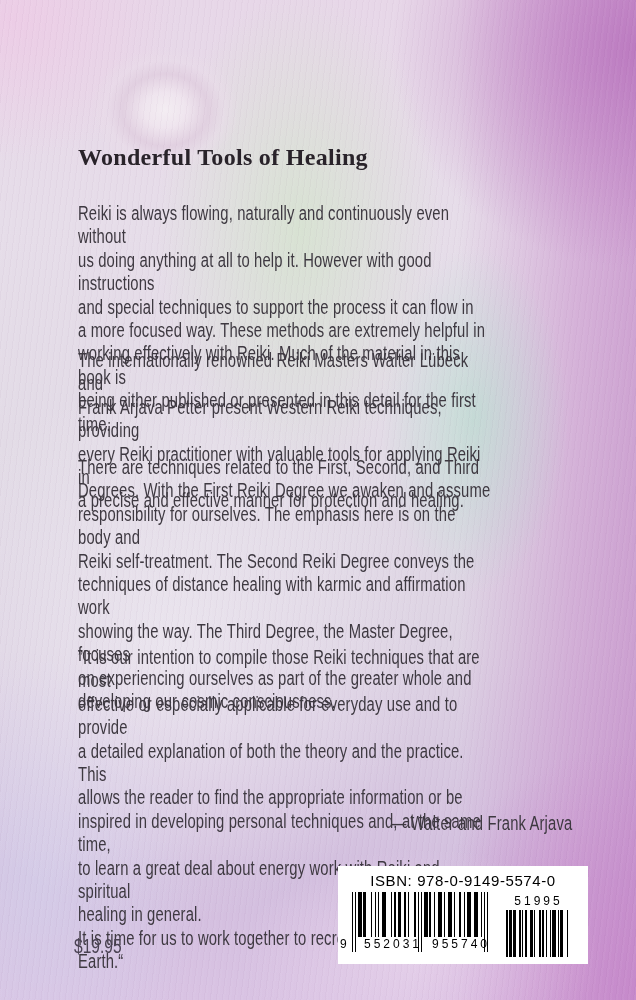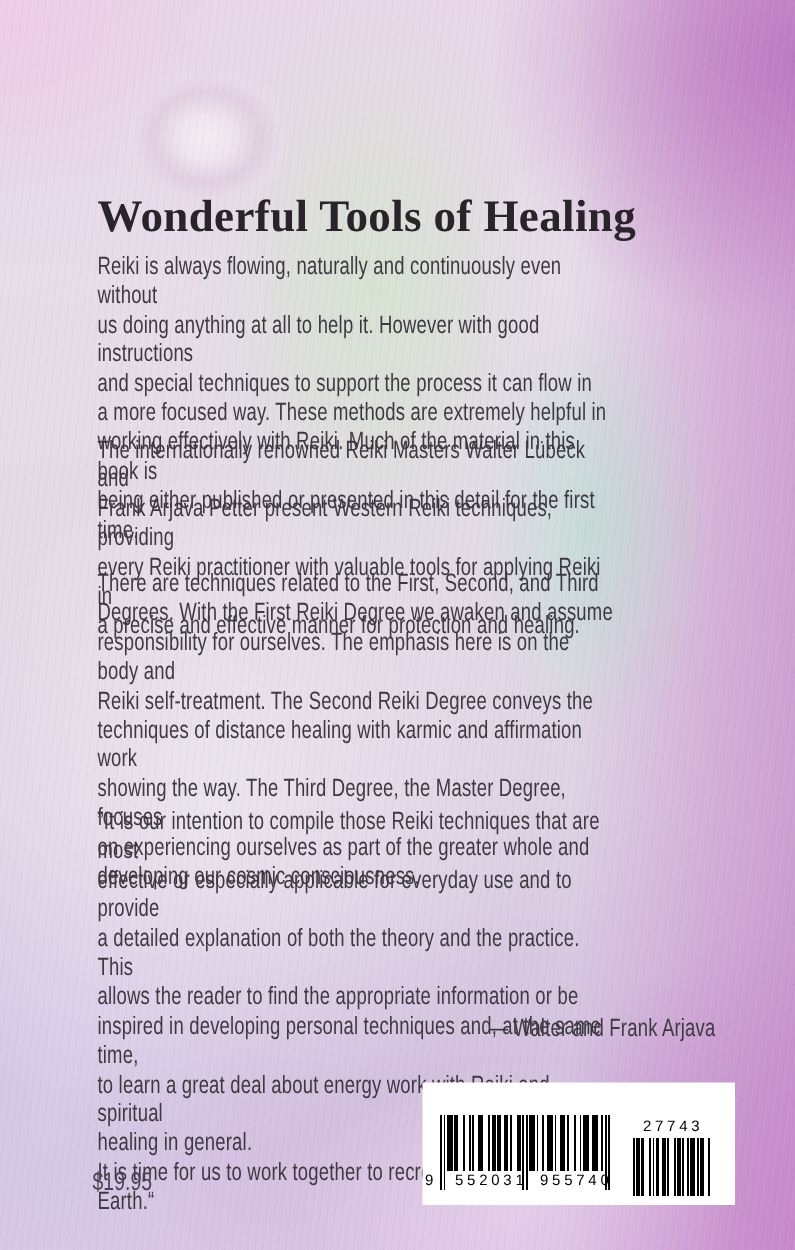--- a/index.html
+++ b/index.html
@@ -17,21 +17,21 @@
       radial-gradient(ellipse 220px 300px at 40px 880px, rgba(213,210,236,0.65) 0%, rgba(213,210,236,0) 75%),
       radial-gradient(ellipse 320px 280px at 640px 50px, rgba(183,113,188,0.80) 0%, rgba(183,113,188,0) 78%),
       radial-gradient(ellipse 300px 320px at 645px 990px, rgba(196,130,200,0.70) 0%, rgba(196,130,200,0) 78%),
       linear-gradient(90deg, rgba(199,138,202,0) 72%, rgba(199,138,202,0.50) 90%, rgba(193,128,197,0.62) 100%),
       linear-gradient(180deg, #e7d7e8 0%, #e6dde9 22%, #e2dbe6 45%, #ddd3e3 65%, #d2bede 88%, #d9c3e3 100%);
   }
   .texture{position:absolute;inset:0;pointer-events:none;
     background-image:repeating-linear-gradient(97deg, rgba(110,60,110,0.035) 0 1px, rgba(255,255,255,0.03) 1px 3px, rgba(110,60,110,0) 3px 6px);}
   .title{
     position:absolute;left:78px;top:128px;white-space:nowrap;
-    font-family:"Liberation Serif",serif;font-weight:bold;font-size:36px;
+    font-family:"Liberation Serif",serif;font-weight:bold;font-size:24px;
     letter-spacing:0.3px;color:#29232a;
   }
   .para{
     position:absolute;left:78px;white-space:pre-line;
     font-size:20px;line-height:23.4px;letter-spacing:0.2px;color:#3e3941;
     transform:scaleX(0.74);transform-origin:0 0;
   }
   .p1{top:182px}.p2{top:329px}.p3{top:436px}.p4{top:626px}
   .attribution{
     position:absolute;right:64px;top:812px;white-space:nowrap;
@@ -91,20 +91,21 @@
 inspired in developing personal techniques and, at the same time,
 to learn a great deal about energy work with Reiki and spiritual
 healing in general.
 It is time for us to work together to recreate paradise here on Earth.“</p>
 
   <div class="attribution">— Walter and Frank Arjava</div>
 
   <div class="price">$19.95</div>
 
   <div class="barcode-box">
+    <div class="isbn-line">ISBN: 978-0-9149-5574-0</div>
     <div class="ean-main" id="ean-main">
         <svg width="136" height="60" shape-rendering="crispEdges">
           <rect x="0.00" y="0" width="1.49" height="60" fill="#000000"></rect>
           <rect x="2.86" y="0" width="1.49" height="60" fill="#000000"></rect>
           <rect x="5.73" y="0" width="1.49" height="45" fill="#000000"></rect>
           <rect x="7.16" y="0" width="1.49" height="45" fill="#000000"></rect>
           <rect x="8.59" y="0" width="1.49" height="45" fill="#000000"></rect>
           <rect x="11.45" y="0" width="1.49" height="45" fill="#000000"></rect>
           <rect x="12.88" y="0" width="1.49" height="45" fill="#000000"></rect>
           <rect x="18.61" y="0" width="1.49" height="45" fill="#000000"></rect>
@@ -148,21 +149,21 @@
           <rect x="124.55" y="0" width="1.49" height="45" fill="#000000"></rect>
           <rect x="128.84" y="0" width="1.49" height="45" fill="#000000"></rect>
           <rect x="131.71" y="0" width="1.49" height="60" fill="#000000"></rect>
           <rect x="134.57" y="0" width="1.49" height="60" fill="#000000"></rect>
         </svg>
       </div>
     <span class="ean-digit d-lead">9</span>
     <span class="ean-digit d-g1">552031</span>
     <span class="ean-digit d-g2">955740</span>
     <div class="supp">
-      <div class="supp-label">27743</div>
+      <div class="supp-label">51995</div>
       <div class="supp-bars" id="ean-supp">
           <svg width="63" height="47" shape-rendering="crispEdges">
             <rect x="1.31" y="0" width="1.37" height="47" fill="#000000"></rect>
             <rect x="3.94" y="0" width="1.37" height="47" fill="#000000"></rect>
             <rect x="5.25" y="0" width="1.37" height="47" fill="#000000"></rect>
             <rect x="7.88" y="0" width="1.37" height="47" fill="#000000"></rect>
             <rect x="9.19" y="0" width="1.37" height="47" fill="#000000"></rect>
             <rect x="14.44" y="0" width="1.37" height="47" fill="#000000"></rect>
             <rect x="17.06" y="0" width="1.37" height="47" fill="#000000"></rect>
             <rect x="19.69" y="0" width="1.37" height="47" fill="#000000"></rect>

